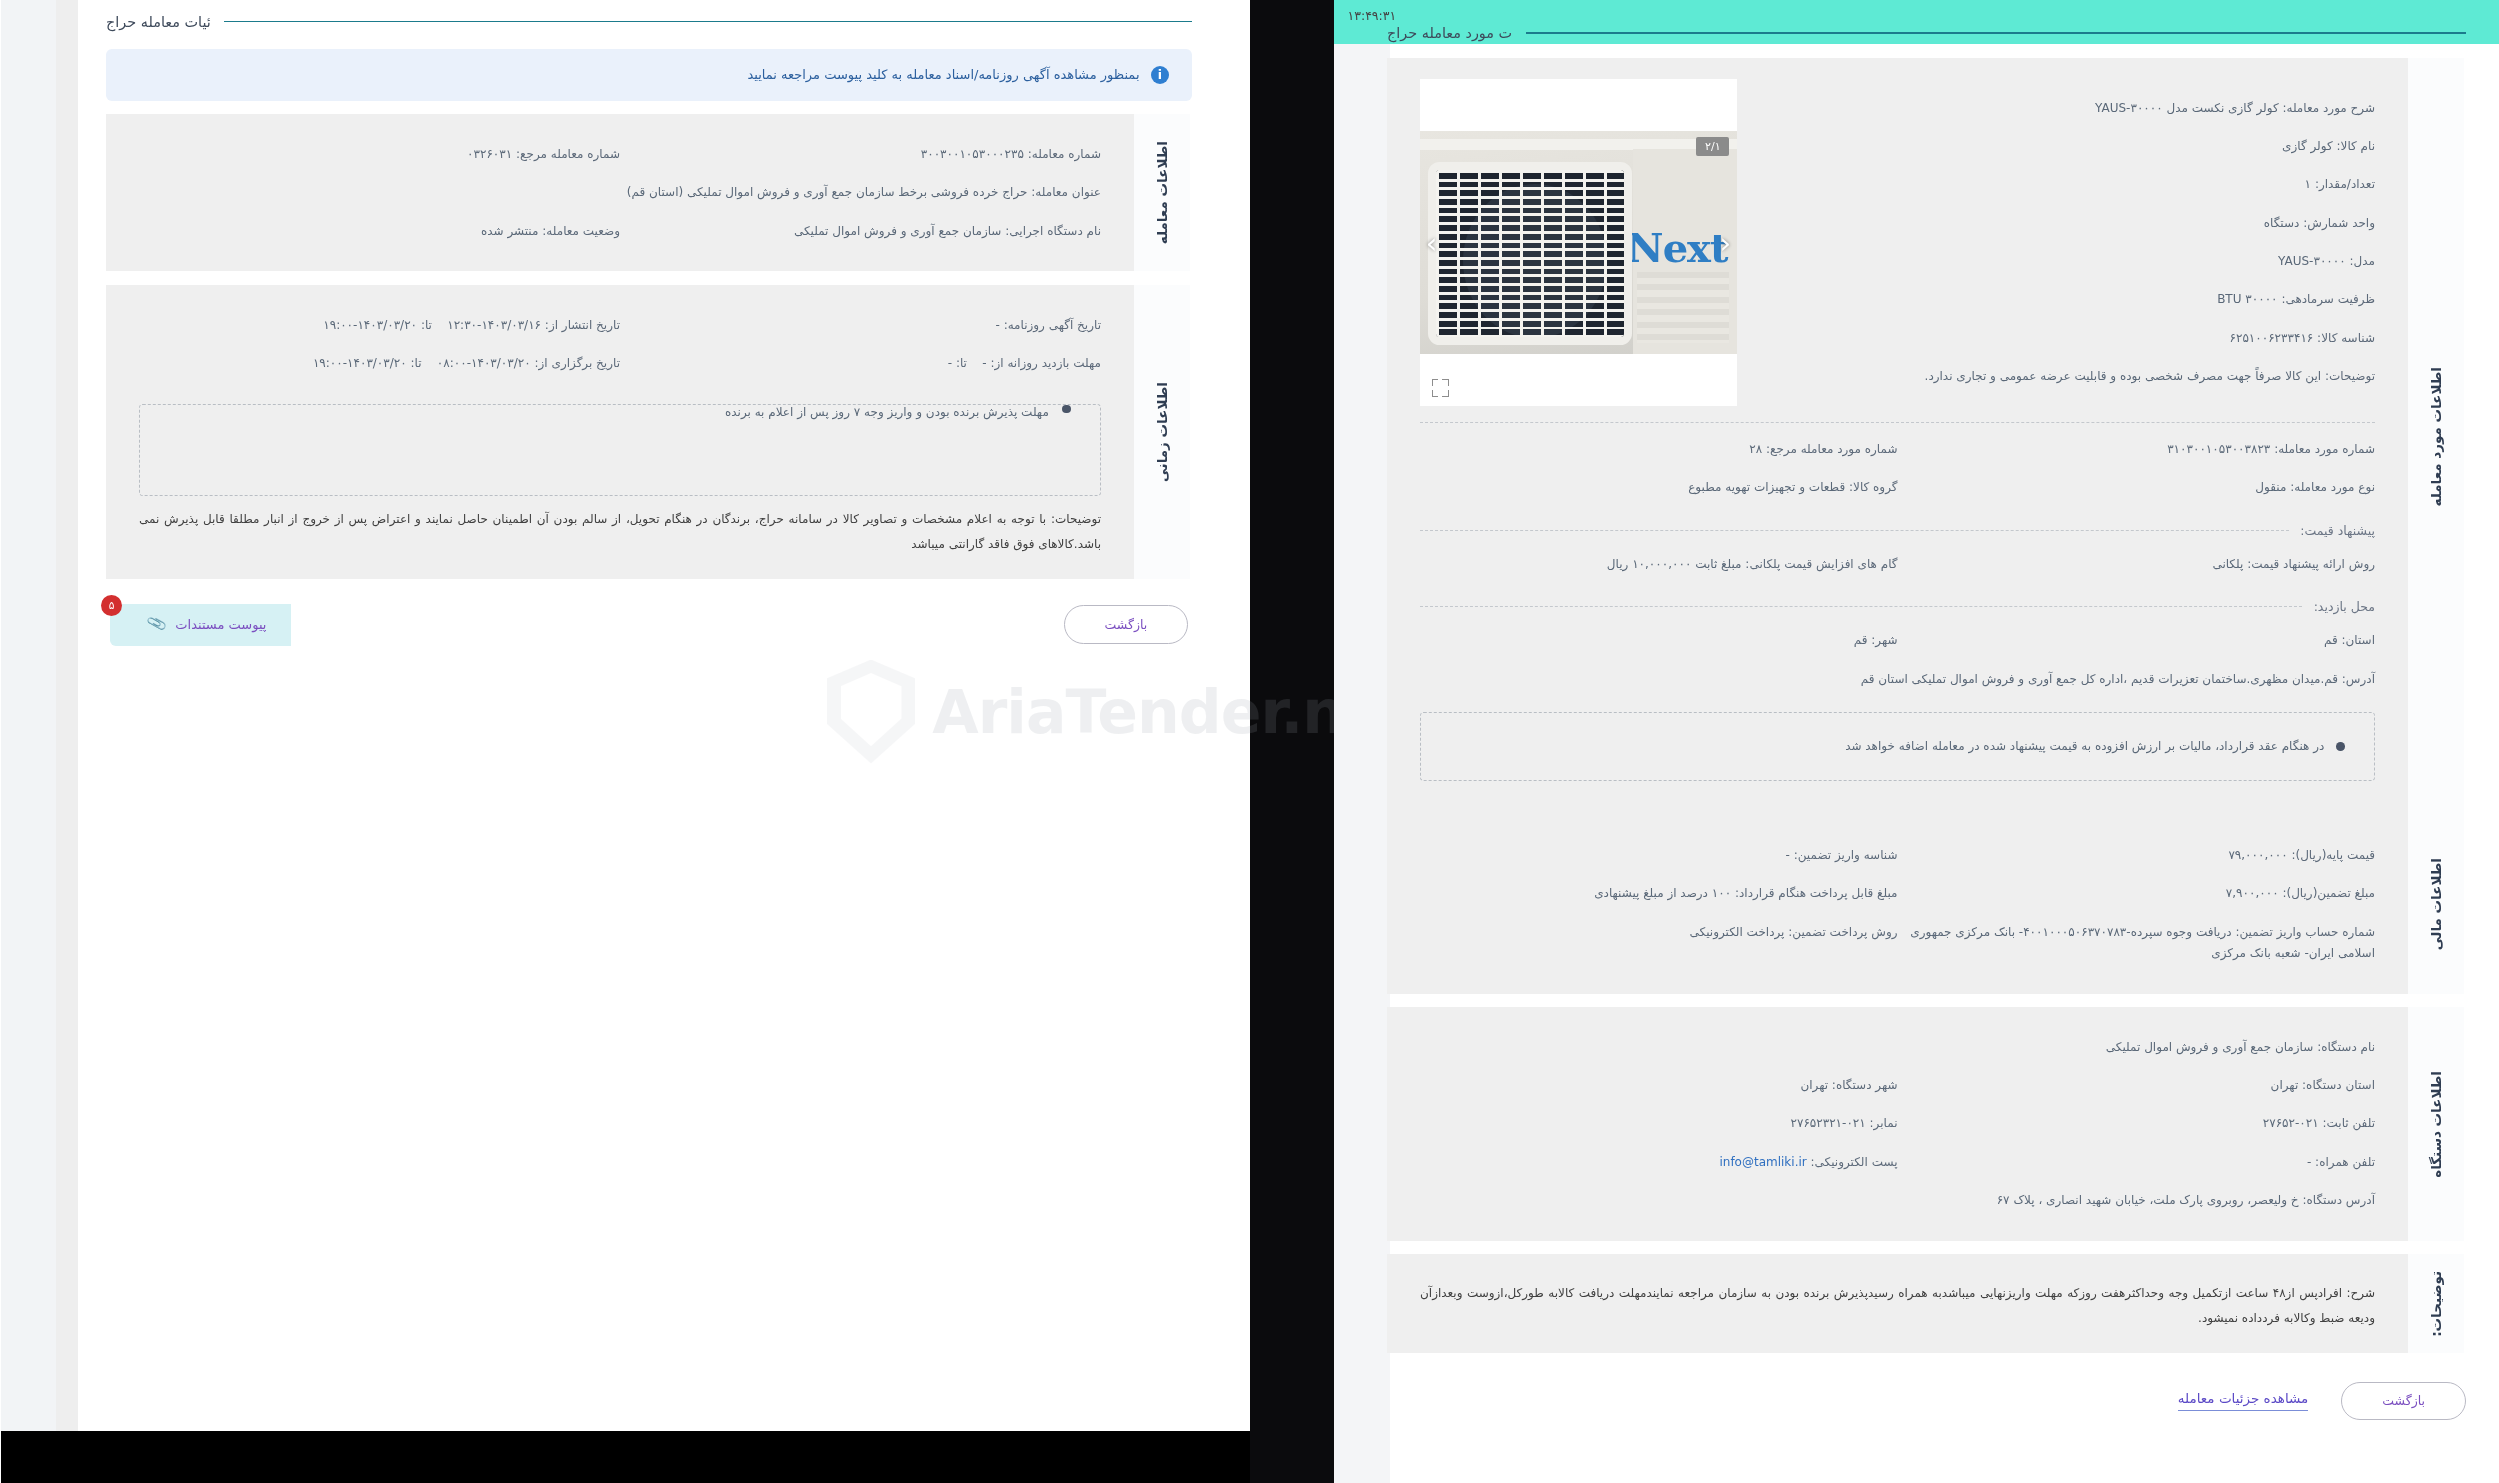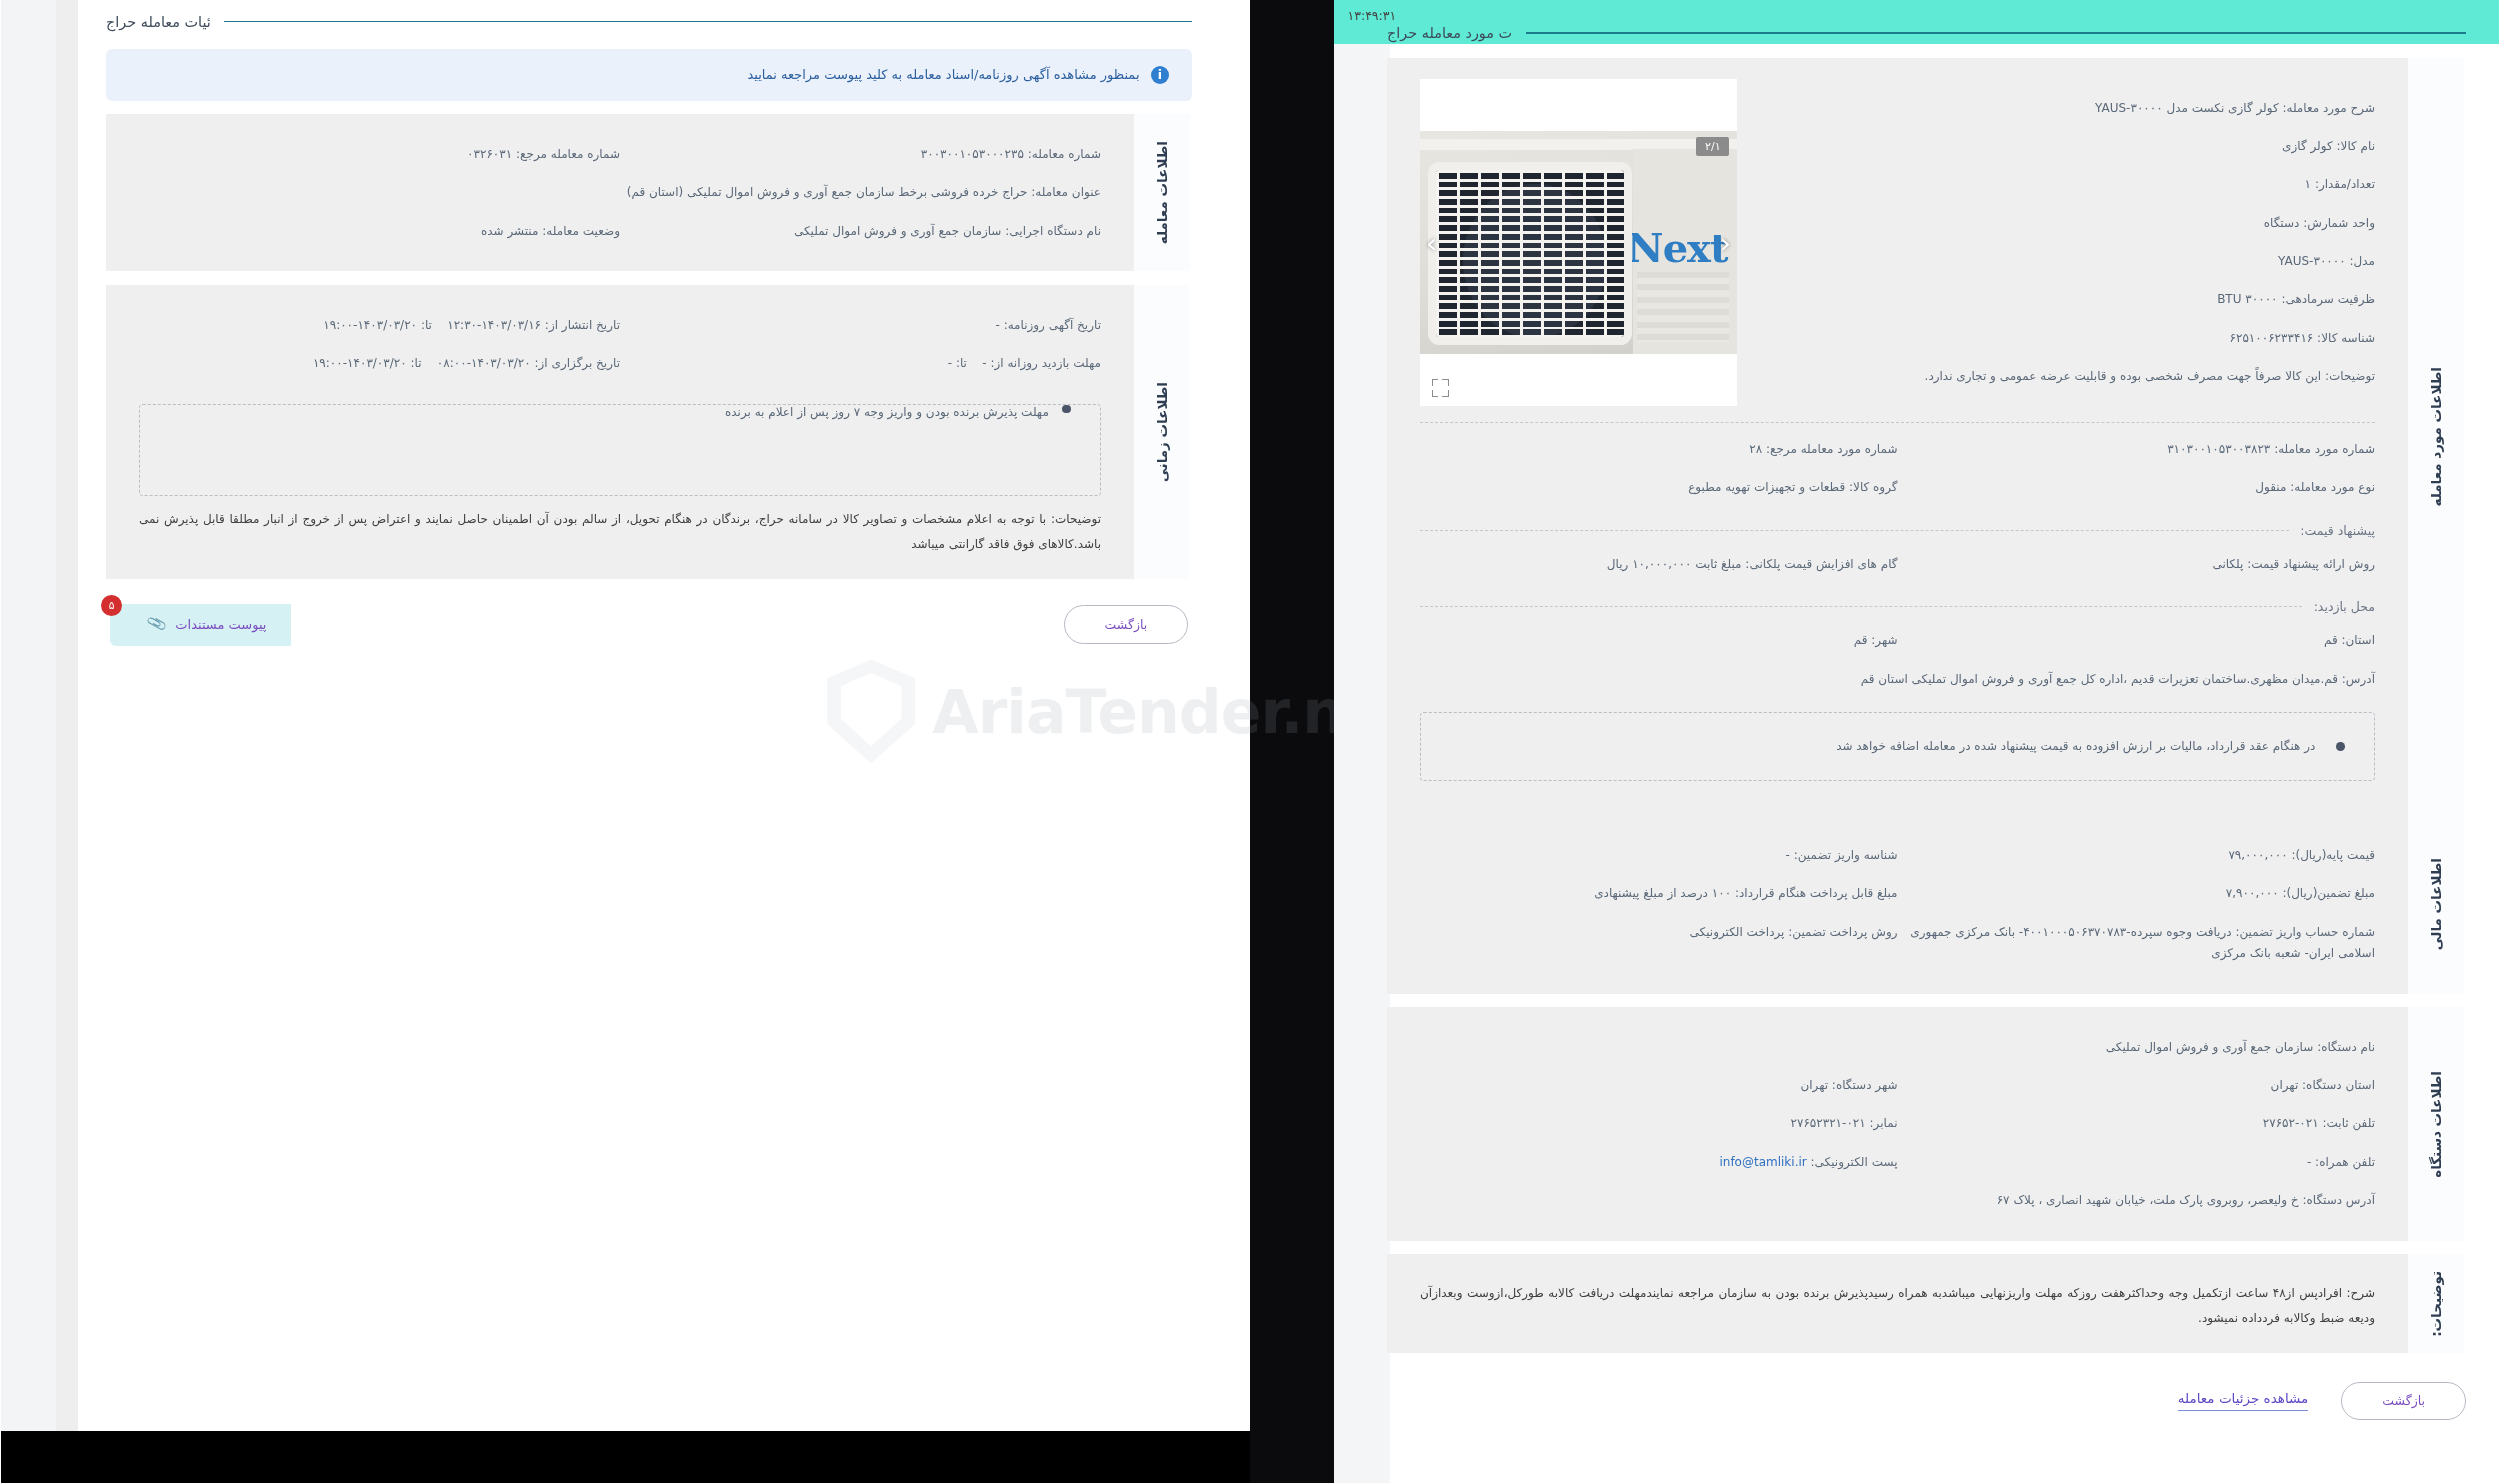--- a/index.html
+++ b/index.html
@@ -172,21 +172,21 @@
   .dashed-sep { display: flex; align-items: center; gap: 11.5px; direction: rtl; padding: 15.4px 0 7.7px 0; }
   .dashed-sep .lbl { font-size: 12.5px; color: #6b7585; white-space: nowrap; }
   .dashed-sep .line { flex: 1; border-top: 1.9px dashed #c4c8cd; }
 
   .rw-card { display: flex; direction: rtl; background: #efefef; margin-top: 13.5px; }
   .rw-card .vtab { background: #fbfcfd; }
   .rw-card-body { flex: 1; padding: 21px 33px; }
 
   .banner-dashed {
     margin: 13.5px 0; border: 1px dashed #b9bec4; border-radius: 3.8px;
-    min-height: 69px; display: flex; align-items: center; gap: 21px;
+    min-height: 69px; display: flex; align-items: center; gap: 12px;
     padding: 0 29px; direction: rtl; text-align: center;
   }
   .mail-link { color: #2f6fc0; text-decoration: none; }
 
   .rw-footer { display: flex; direction: rtl; align-items: center; gap: 33px; margin-top: 29px; padding-bottom: 19px; }
   .link-underline {
     color: #5b49c6; font-size: 13.5px; text-decoration: none;
     border-bottom: 1.9px solid #7b8ed8; padding-bottom: 3.8px;
   }
 

